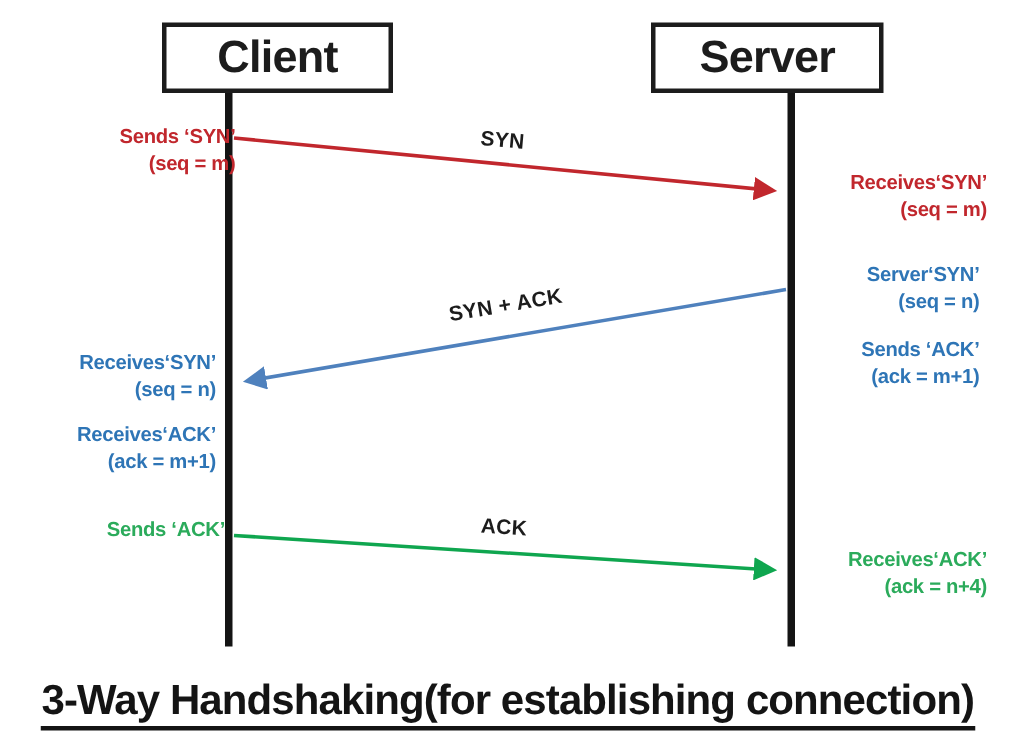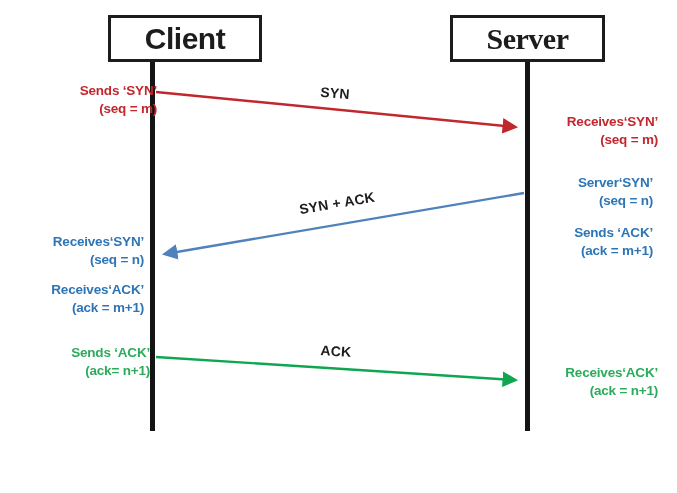--- a/index.html
+++ b/index.html
@@ -9,21 +9,21 @@
   }
   .layer{position:absolute;left:0;top:0;width:677px;height:493px;}
 
   
   .actor-box{
     position:absolute;top:15px;height:41px;background:#ffffff;
     border:3px solid #1c1c1c;display:flex;align-items:center;justify-content:center;
     font-weight:bold;font-size:30px;color:#1c1c1c;letter-spacing:-0.5px;z-index:3;
   }
   .actor-box.client{left:65px;width:148px;margin-left:43px;}
-  .actor-box.server{left:450px;width:149px;font-family:Liberation Serif, serif;}
+  .actor-box.server{left:434px;width:149px;}
 
   
   svg line.lifeline{stroke:var(--ink);stroke-width:5;}
   svg line.arrow{stroke-width:2.4;fill:none;}
   svg line.arrow.red{stroke:var(--red);}
   svg line.arrow.blue{stroke:var(--blue_arrow);}
   svg line.arrow.green{stroke:var(--green_arrow);}
   .mk-red{fill:var(--red);}
   .mk-blue{fill:var(--blue_arrow);}
   .mk-green{fill:var(--green_arrow);}
@@ -124,22 +124,22 @@
     <div>(seq = n)</div>
   </div>
 
   <div class="note blue note-client-receives-ack">
     <div>Receives‘ACK’</div>
     <div>(ack = m+1)</div>
   </div>
 
   <div class="note green note-client-sends-ack">
     <div>Sends ‘ACK’</div>
-    <div>(ack= n+1)</div>
   </div>
 
   <div class="note green note-server-receives-ack">
     <div>Receives‘ACK’</div>
-    <div>(ack = n+1)</div>
+    <div>(ack = n+4)</div>
   </div>
 
+  <div class="title">3-Way Handshaking(for establishing connection)</div>
 
 </div>
 
 </body></html>

